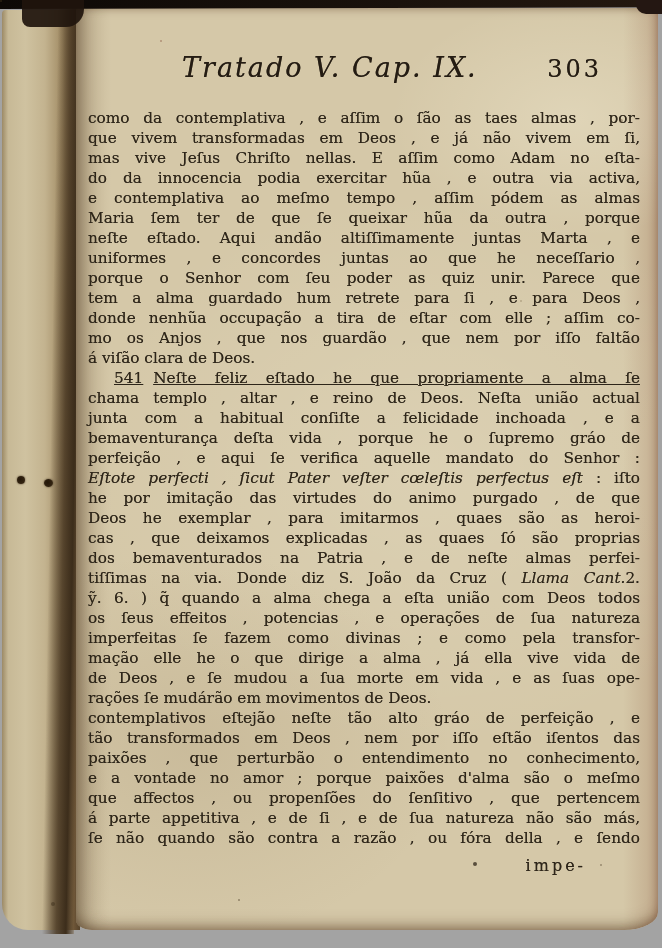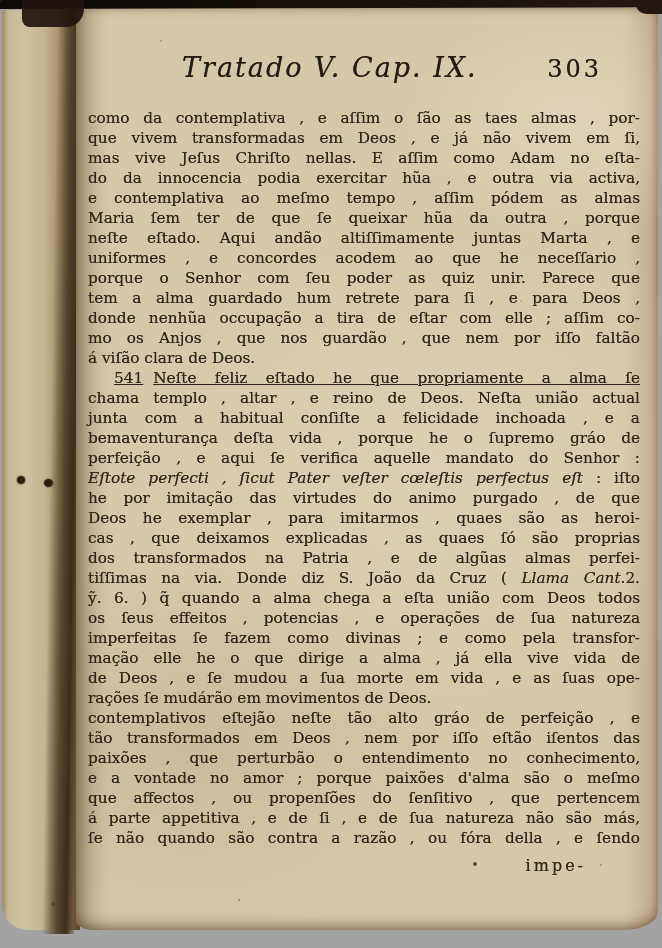--- a/index.html
+++ b/index.html
@@ -118,36 +118,36 @@
     </div>
 
     <div class="body">
         <div class="line"><span>como da contemplativa , e aſſim o ſão as taes almas , por-</span></div>
         <div class="line"><span>que vivem transformadas em Deos , e já não vivem em ſi,</span></div>
         <div class="line"><span>mas vive Jeſus Chriſto nellas. E aſſim como Adam no eſta-</span></div>
         <div class="line"><span>do da innocencia podia exercitar hũa , e outra via activa,</span></div>
         <div class="line"><span>e contemplativa ao meſmo tempo , aſſim pódem as almas</span></div>
         <div class="line"><span>Maria ſem ter de que ſe queixar hũa da outra , porque</span></div>
         <div class="line"><span>neſte eſtado. Aqui andão altiſſimamente juntas Marta , e</span></div>
-        <div class="line"><span>uniformes , e concordes acodem ao que he neceſſario ,</span></div>
+        <div class="line"><span>uniformes , e concordes juntas ao que he neceſſario ,</span></div>
         <div class="line"><span>porque o Senhor com ſeu poder as quiz unir. Parece que</span></div>
         <div class="line"><span>tem a alma guardado hum retrete para ſi , e para Deos ,</span></div>
         <div class="line"><span>donde nenhũa occupação a tira de eſtar com elle ; aſſim co-</span></div>
         <div class="line"><span>mo os Anjos , que nos guardão , que nem por iſſo faltão</span></div>
         <div class="line endline"><span>á viſão clara de Deos.</span></div>
         <div class="line indent"><span class="secnum">541</span><span>Neſte feliz eſtado he que propriamente a alma ſe</span></div>
         <div class="line"><span>chama templo , altar , e reino de Deos. Neſta união actual</span></div>
         <div class="line"><span>junta com a habitual conſiſte a felicidade inchoada , e a</span></div>
         <div class="line"><span>bemaventurança deſta vida , porque he o ſupremo gráo de</span></div>
         <div class="line"><span>perfeição , e aqui ſe verifica aquelle mandato do Senhor :</span></div>
         <div class="line"><span class="it">Eſtote perfecti , ſicut Pater veſter cœleſtis perfectus eſt</span><span> : iſto</span></div>
         <div class="line"><span>he por imitação das virtudes do animo purgado , de que</span></div>
         <div class="line"><span>Deos he exemplar , para imitarmos , quaes são as heroi-</span></div>
         <div class="line"><span>cas , que deixamos explicadas , as quaes ſó são proprias</span></div>
-        <div class="line"><span>dos transformados na Patria , e de algũas almas perfei-</span></div>
+        <div class="line"><span>dos bemaventurados na Patria , e de neſte almas perfei-</span></div>
         <div class="line"><span>tiſſimas na via. Donde diz S. João da Cruz ( </span><span class="it">Llama Cant.</span><span>2.</span></div>
         <div class="line"><span>ỹ. 6. ) q̃ quando a alma chega a eſta união com Deos todos</span></div>
         <div class="line"><span>os ſeus effeitos , potencias , e operações de ſua natureza</span></div>
         <div class="line"><span>imperfeitas ſe fazem como divinas ; e como pela transfor-</span></div>
         <div class="line"><span>mação elle he o que dirige a alma , já ella vive vida de</span></div>
         <div class="line"><span>de Deos , e ſe mudou a ſua morte em vida , e as ſuas ope-</span></div>
         <div class="line endline"><span>rações ſe mudárão em movimentos de Deos.</span></div>
         <div class="line"><span>contemplativos eſtejão neſte tão alto gráo de perfeição , e</span></div>
         <div class="line"><span>tão transformados em Deos , nem por iſſo eſtão iſentos das</span></div>
         <div class="line"><span>paixões , que perturbão o entendimento no conhecimento,</span></div>

